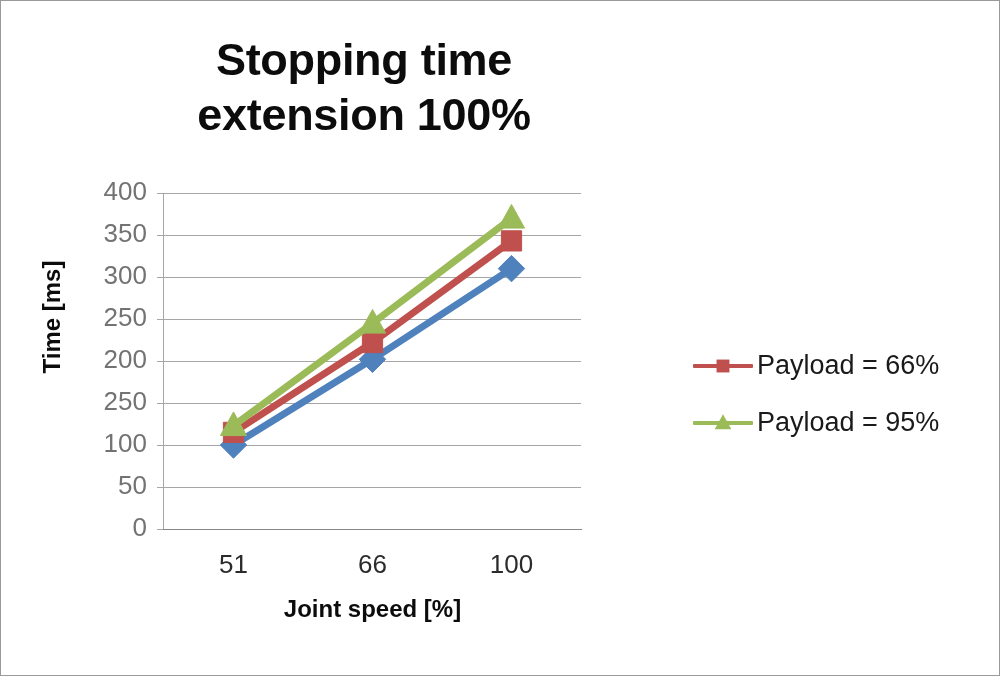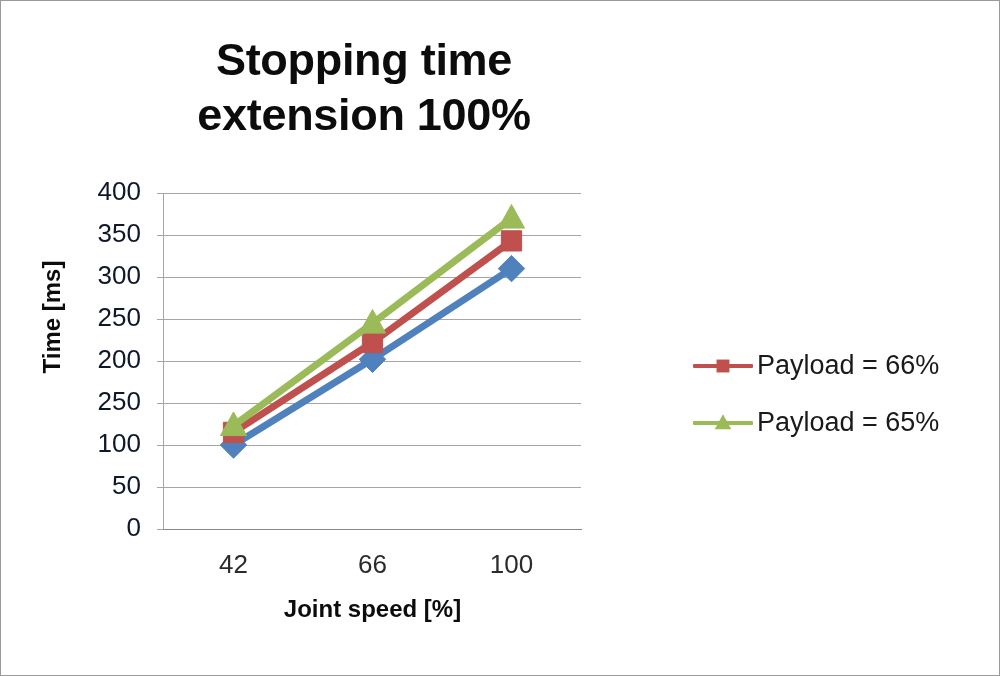--- a/index.html
+++ b/index.html
@@ -68,24 +68,24 @@
   }
   .y-tick {
     position: absolute;
     left: -7px;
     width: 7px;
     height: 1px;
     background: #a6a6a6;
   }
   .y-label {
     position: absolute;
-    right: 14px;
+    right: 8px;
     text-align: right;
     font-size: 26px;
-    color: #0f172a;
+    color: #737373;
     white-space: nowrap;
   }
   #y-labels {
     position: absolute;
     left: 78px;
     top: 192px;
     width: 76px;
     height: 336px;
   }
 
@@ -238,21 +238,21 @@
       </g>
       <g>
         <polyline points="232.5,424.68 371.5,322.2 510.5,217.2" fill="none" stroke="#9BBB59" stroke-width="7" stroke-linecap="round" stroke-linejoin="round"></polyline>
         <path d="M232.5,410.93 L245.5625,434.58 L219.4375,434.58 Z" fill="#9BBB59" stroke="#9BBB59" stroke-width="1"></path>
         <path d="M371.5,308.45 L384.5625,332.09999999999997 L358.4375,332.09999999999997 Z" fill="#9BBB59" stroke="#9BBB59" stroke-width="1"></path>
         <path d="M510.5,203.45 L523.5625,227.1 L497.4375,227.1 Z" fill="#9BBB59" stroke="#9BBB59" stroke-width="1"></path>
       </g>
     </svg>
 
   <div id="x-labels">
-      <div class="x-label" style="left: 69.5px;">42</div>
+      <div class="x-label" style="left: 69.5px;">51</div>
       <div class="x-label" style="left: 208.5px;">66</div>
       <div class="x-label" style="left: 347.5px;">100</div>
     </div>
   <div id="x-axis-title">Joint speed [%]</div>
 
   <div id="legend">
       <div class="legend-row">
         <div class="legend-key">
           <div class="key-line" style="background: rgb(192, 80, 77);"></div>
           <svg width="24" height="24" viewBox="0 0 24 24" class="key-marker" style="position: absolute; left: 18px; top: -1px;">
@@ -261,17 +261,17 @@
         </div>
         <div class="legend-label">Payload =  66%</div>
       </div>
       <div class="legend-row">
         <div class="legend-key">
           <div class="key-line" style="background: rgb(155, 187, 89);"></div>
           <svg width="24" height="24" viewBox="0 0 24 24" class="key-marker" style="position: absolute; left: 18px; top: -1px;">
             <path d="M12,3.25 L20.3125,18.3 L3.6875,18.3 Z" fill="#9BBB59"></path>
           </svg>
         </div>
-        <div class="legend-label">Payload =  65%</div>
+        <div class="legend-label">Payload =  95%</div>
       </div>
     </div>
 
 </div>
 
 </body></html>

